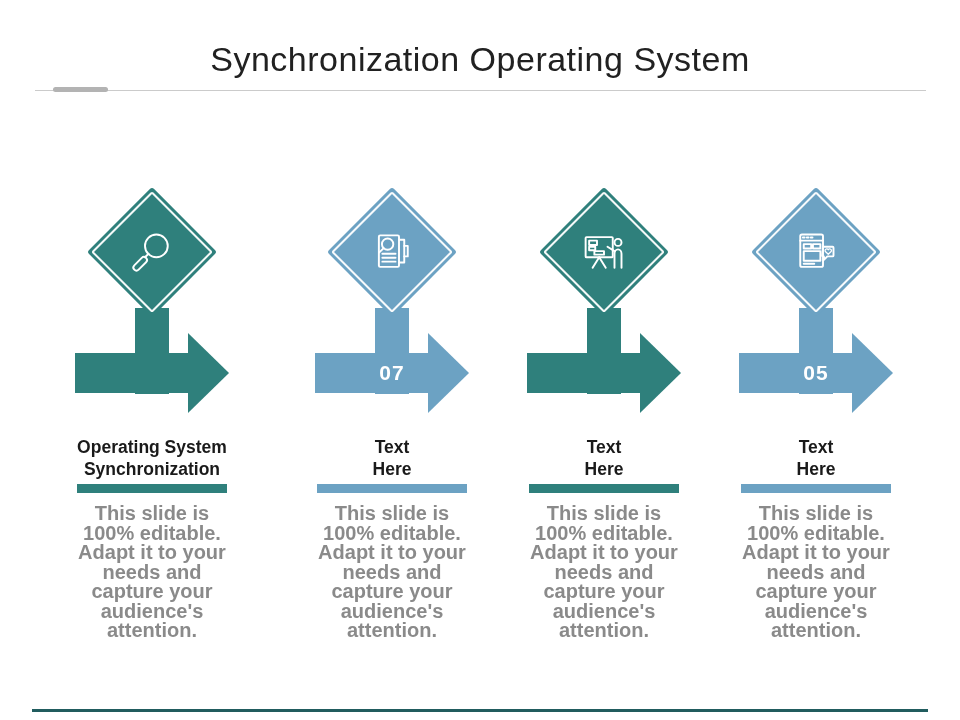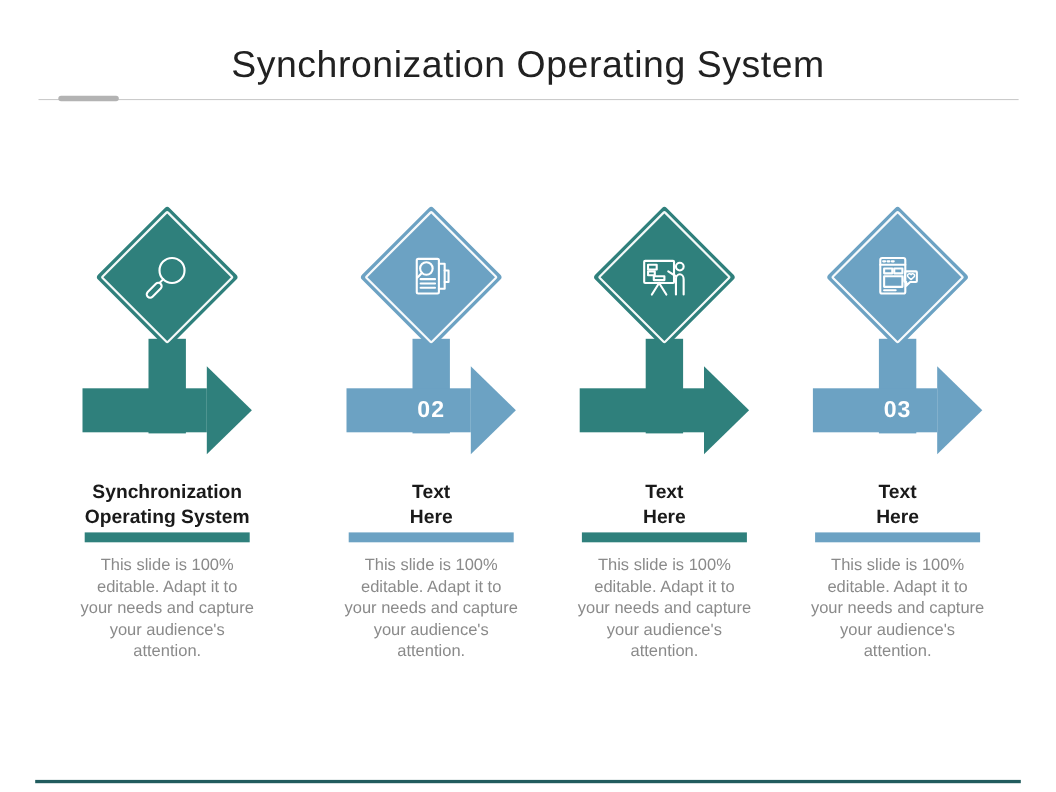--- a/index.html
+++ b/index.html
@@ -38,21 +38,21 @@
     transform:rotate(-45deg);
   }
   .step-number{
     position:absolute;left:0;top:168px;width:220px;height:40px;z-index:4;
     line-height:40px;text-align:center;color:#ffffff;font-size:21px;font-weight:bold;letter-spacing:1px;
   }
   
   .text-block{position:absolute;left:0;top:251px;width:220px;text-align:center;}
   .heading{font-size:17.5px;line-height:22px;font-weight:bold;color:#1a1a1a;}
   .bar{width:150px;height:9px;margin:4px auto 11px auto;}
-  .body-text{width:158px;margin:0 auto;font-size:15px;line-height:19.5px;color:#8a8a8a;}
+  .body-text{width:158px;margin:0 auto;font-size:20px;line-height:19.5px;color:#8a8a8a;font-weight:bold;}
   
   .footer-line{position:absolute;left:32px;top:689px;width:896px;height:3px;background:#215c5e;}
   svg{stroke:#ffffff;fill:none;stroke-width:2.2;stroke-linecap:round;stroke-linejoin:round;}
 </style>
 </head>
 <body>
 
 <div class="slide">
 
   <div class="title">Synchronization Operating System</div>
@@ -65,22 +65,22 @@
     <div class="head" style="border-left-color: rgb(47, 128, 124);"></div>
     <div class="diamond" style="background-color: rgb(47, 128, 124);">
       <svg viewBox="0 0 64 64">
         <circle cx="37" cy="25" r="13"></circle>
         <line x1="28" y1="34" x2="24" y2="38"></line>
         <rect x="9" y="42" width="19" height="7" rx="3.5" transform="rotate(-45 18.5 45.5)"></rect>
       </svg>
     </div>
     <div class="text-block">
       <div class="heading">
+        <div>Operating System</div>
         <div>Synchronization</div>
-        <div>Operating System</div>
       </div>
       <div class="bar" style="background-color: rgb(47, 128, 124);"></div>
       <div class="body-text">This slide is 100% editable. Adapt it to your needs and capture your audience's attention.</div>
     </div>
   </div>
 
   <div class="column col-2">
     <div class="stem" style="background-color: rgb(108, 162, 195);"></div>
     <div class="shaft" style="background-color: rgb(108, 162, 195);"></div>
     <div class="head" style="border-left-color: rgb(108, 162, 195);"></div>
@@ -89,21 +89,21 @@
         <rect x="17" y="13" width="23" height="36" rx="1.5"></rect>
         <path d="M40 18h6v26h-6"></path>
         <path d="M46 25h4v12h-4"></path>
         <line x1="21" y1="34" x2="36" y2="34"></line>
         <line x1="21" y1="38.5" x2="36" y2="38.5"></line>
         <line x1="21" y1="43" x2="36" y2="43"></line>
         <circle cx="27" cy="23" r="6.5"></circle>
         <line x1="22.5" y1="27.5" x2="17.5" y2="32.5"></line>
       </svg>
     </div>
-    <div class="step-number">02</div>
+    <div class="step-number">07</div>
     <div class="text-block">
       <div class="heading">
         <div>Text</div>
         <div>Here</div>
       </div>
       <div class="bar" style="background-color: rgb(108, 162, 195);"></div>
       <div class="body-text">This slide is 100% editable. Adapt it to your needs and capture your audience's attention.</div>
     </div>
   </div>
 
@@ -146,21 +146,21 @@
         <line x1="21.5" y1="15.5" x2="23.5" y2="15.5"></line>
         <line x1="26" y1="15.5" x2="28" y2="15.5"></line>
         <rect x="18" y="23" width="8.5" height="5"></rect>
         <rect x="28.5" y="23" width="8.5" height="5"></rect>
         <rect x="18" y="31" width="19" height="11"></rect>
         <line x1="18" y1="45.5" x2="30" y2="45.5"></line>
         <path d="M40 26h11a1 1 0 0 1 1 1v9a1 1 0 0 1-1 1h-6l-4 4v-4h-1a1 1 0 0 1-1-1z"></path>
         <path d="M46 34.5l-3-2.8a1.9 1.9 0 1 1 3-2.2a1.9 1.9 0 1 1 3 2.2z" stroke-width="1.5"></path>
       </svg>
     </div>
-    <div class="step-number">03</div>
+    <div class="step-number">05</div>
     <div class="text-block">
       <div class="heading">
         <div>Text</div>
         <div>Here</div>
       </div>
       <div class="bar" style="background-color: rgb(108, 162, 195);"></div>
       <div class="body-text">This slide is 100% editable. Adapt it to your needs and capture your audience's attention.</div>
     </div>
   </div>
 

